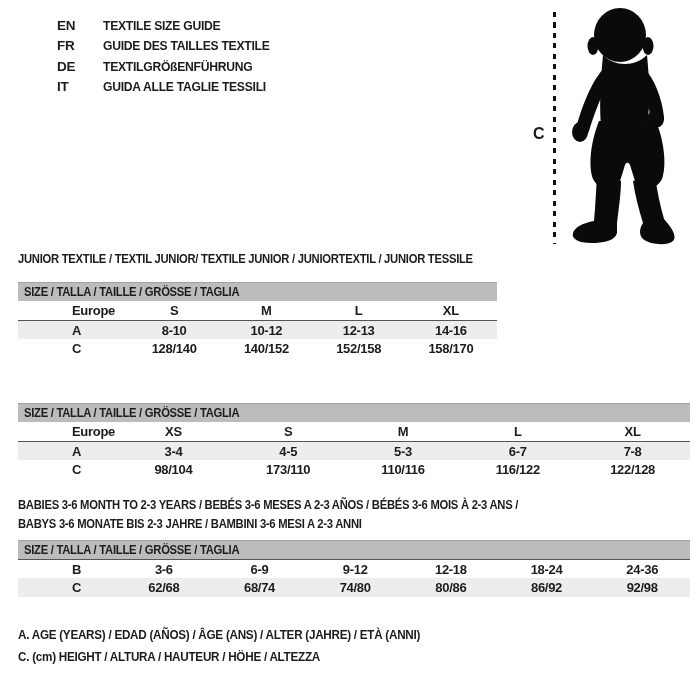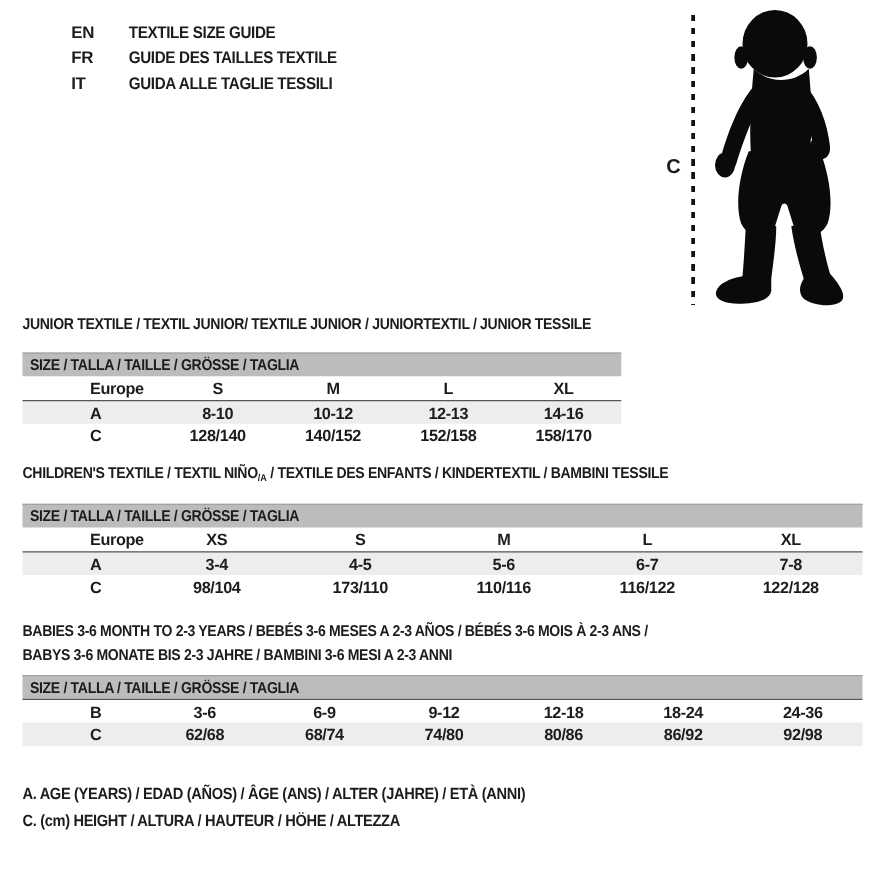--- a/index.html
+++ b/index.html
@@ -59,20 +59,24 @@
   <div class="languages">
     <div class="lang-row">
       <span class="lang-code">EN</span>
       <span class="condense">TEXTILE SIZE GUIDE</span>
     </div>
     <div class="lang-row">
       <span class="lang-code">FR</span>
       <span class="condense">GUIDE DES TAILLES TEXTILE</span>
     </div>
     <div class="lang-row">
+      <span class="lang-code">DE</span>
+      <span class="condense">TEXTILGRÖßENFÜHRUNG</span>
+    </div>
+    <div class="lang-row">
       <span class="lang-code">IT</span>
       <span class="condense">GUIDA ALLE TAGLIE TESSILI</span>
     </div>
   </div>
 
   <div class="height-line"></div>
   <div class="figure-label">C</div>
   <svg class="baby-svg" viewBox="0 0 132 243" xmlns="http://www.w3.org/2000/svg">
     <g fill="#0a0a0a">
       <ellipse cx="57" cy="30" rx="26" ry="27"></ellipse>
@@ -114,40 +118,37 @@
     </div>
     <div class="t-row">
       <span class="cell rowlabel">C</span>
       <span class="cell">128/140</span>
       <span class="cell">140/152</span>
       <span class="cell">152/158</span>
       <span class="cell">158/170</span>
     </div>
   </div>
 
-  <div class="section-title title-children">
-    <span class="condense"><span>CHILDREN'S TEXTILE / TEXTIL NIÑO</span><span class="sub-a">/A</span><span> / TEXTILE DES ENFANTS / KINDERTEXTIL / BAMBINI TESSILE</span></span>
-  </div>
   <div class="size-table tbl-children">
     <div class="t-header">
       <span class="condense">SIZE / TALLA / TAILLE / GRÖSSE / TAGLIA</span>
     </div>
     <div class="t-row">
       <span class="cell rowlabel">Europe</span>
       <span class="cell">XS</span>
       <span class="cell">S</span>
       <span class="cell">M</span>
       <span class="cell">L</span>
       <span class="cell">XL</span>
     </div>
     <div class="t-row stripe rule-above">
       <span class="cell rowlabel">A</span>
       <span class="cell">3-4</span>
       <span class="cell">4-5</span>
-      <span class="cell">5-6</span>
+      <span class="cell">5-3</span>
       <span class="cell">6-7</span>
       <span class="cell">7-8</span>
     </div>
     <div class="t-row">
       <span class="cell rowlabel">C</span>
       <span class="cell">98/104</span>
       <span class="cell">173/110</span>
       <span class="cell">110/116</span>
       <span class="cell">116/122</span>
       <span class="cell">122/128</span>

